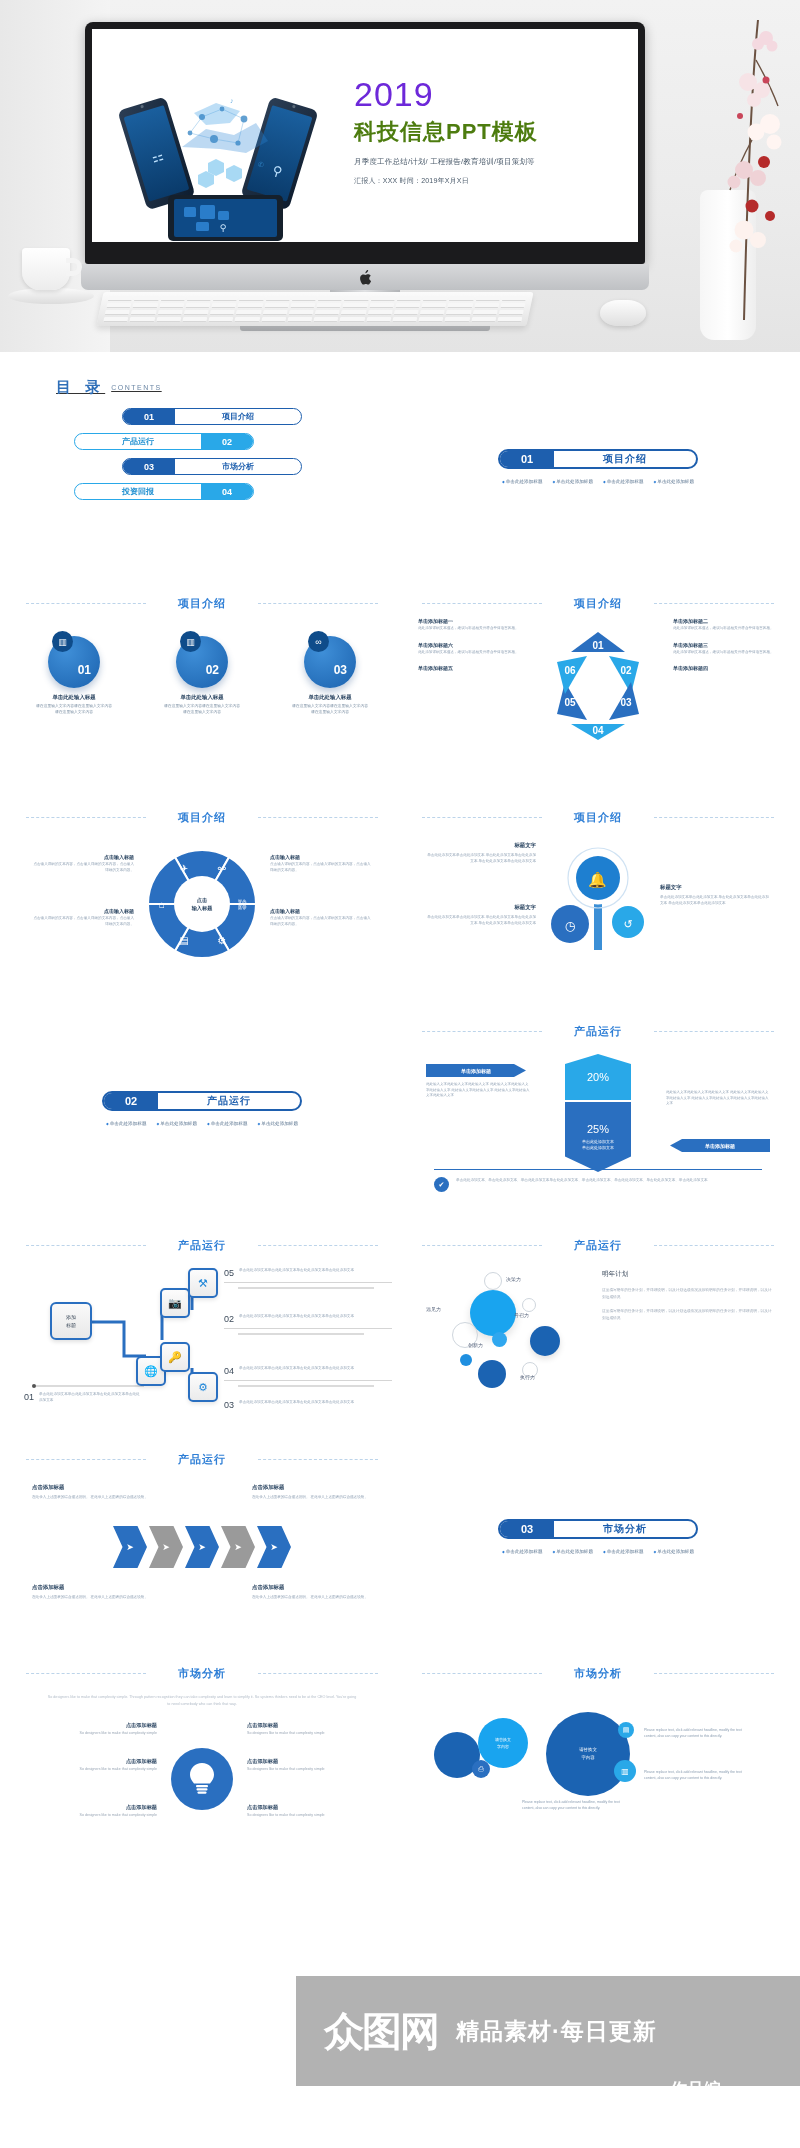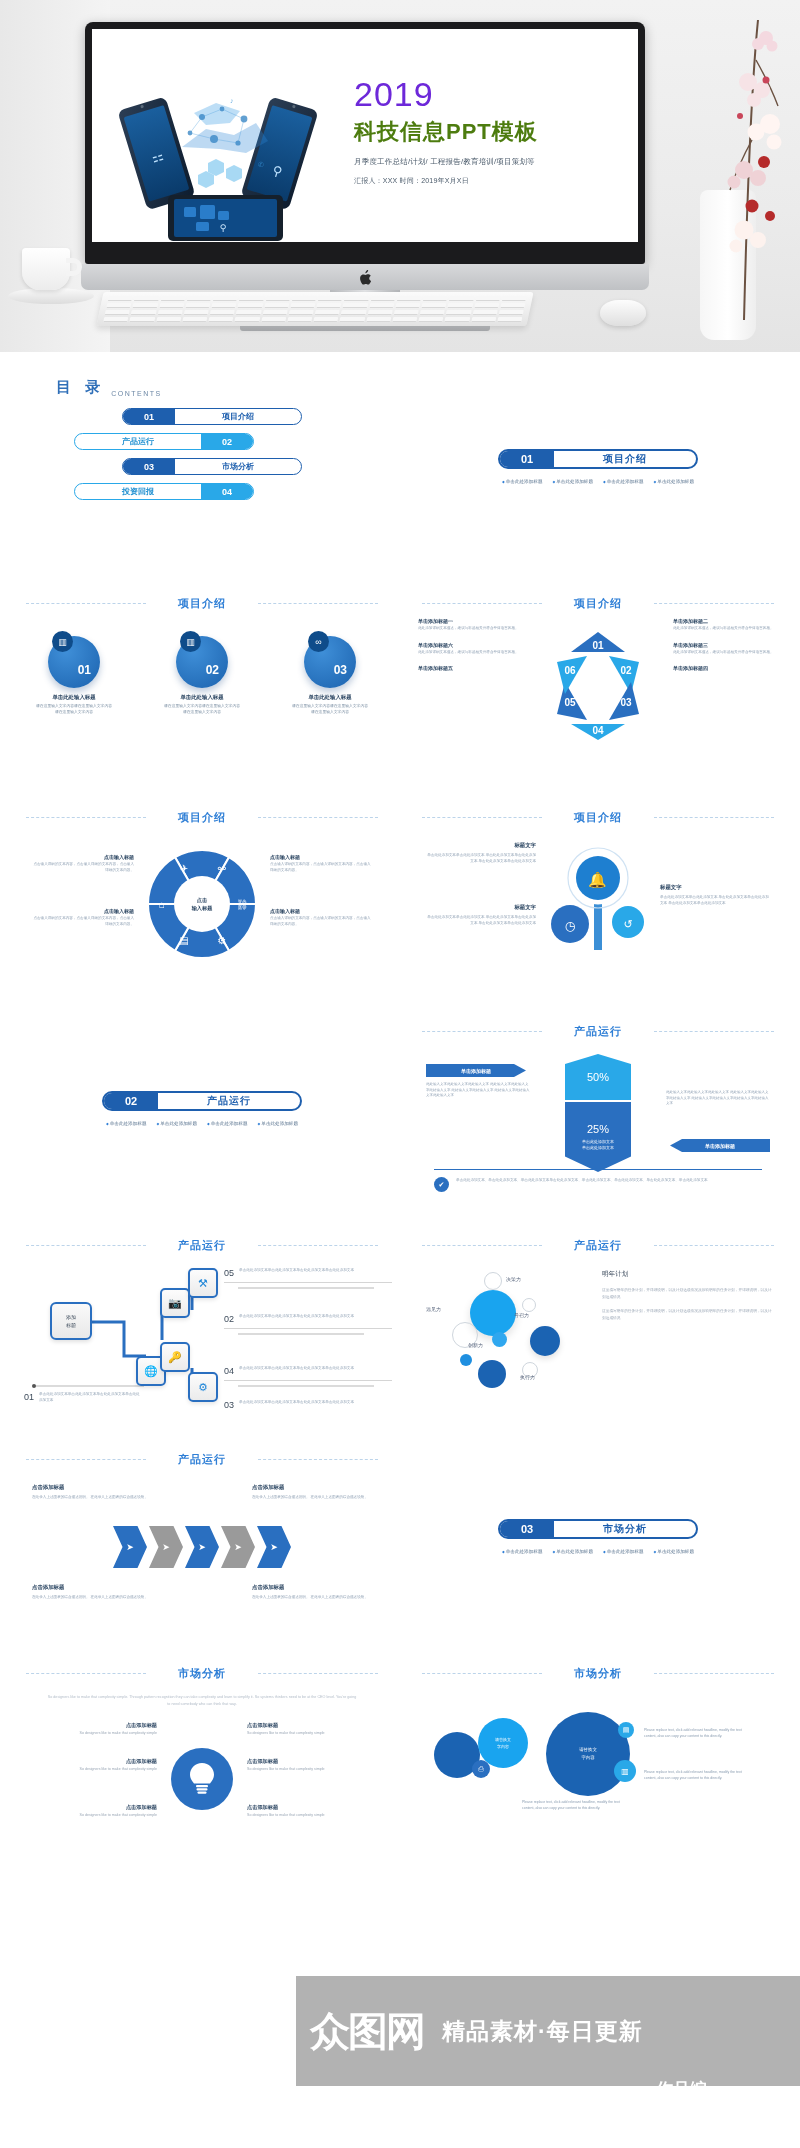--- a/index.html
+++ b/index.html
@@ -45,21 +45,21 @@
   
   .slides { position:relative; width:800px; }
   .srow { display:flex; justify-content:space-between; padding:0 12px; }
   .slide { width:380px; height:214px; background:#fff; position:relative; overflow:hidden; }
 
   .s-title { position:absolute; top:30px; left:0; width:100%; text-align:center; font-size:11px; color:#2f7fd6; font-weight:700; letter-spacing:1px; }
   .s-title::before, .s-title::after { content:""; position:absolute; top:7px; width:120px; border-top:1px dashed #bcd4ea; }
   .s-title::before { left:14px; } .s-title::after { right:14px; }
 
   
-  .toc-head { position:absolute; left:44px; top:26px; display:flex; align-items:flex-end; gap:6px; }
+  .toc-head { position:absolute; left:44px; top:26px; display:flex; align-items:center; gap:6px;text-decoration:underline; }
   .toc-head .cn { font-size:15px; font-weight:700; color:#2f6fb8; letter-spacing:5px; }
   .toc-head .en { font-size:7px; color:#6c87a5; letter-spacing:1.5px; }
   .toc-list { position:absolute; left:26px; top:56px; width:330px; }
   .toc-row { height:17px; margin-bottom:8px; position:relative; }
   .pill { position:absolute; height:17px; border-radius:9px; display:flex; align-items:center; }
   .pill.odd { left:84px; width:180px; border:1.4px solid #1e5fae; background:#fff; }
   .pill.even { left:36px; width:180px; border:1.4px solid #29a8e8; background:#fff; }
   .pill .num { width:52px; height:100%; border-radius:9px 0 0 9px; display:flex; align-items:center; justify-content:center; font-size:9px; font-weight:700; color:#fff; }
   .pill.odd .num { background:#1e5fae; }
   .pill.even .num { order:2; border-radius:0 9px 9px 0; background:#29a8e8; }
@@ -143,21 +143,21 @@
   .cal .p { font-size:3.6px; color:#8a9cb0; line-height:1.7; margin-top:3px; }
 
   
   .bulb { position:absolute; left:50%; top:112px; transform:translateX(-50%); width:62px; height:62px; border-radius:50%; background:#2a6fc0; display:flex; align-items:center; justify-content:center; }
   .eng-lead { position:absolute; left:34px; right:34px; top:58px; text-align:center; font-size:3.7px; color:#b2bcc8; line-height:1.9; }
   .bpt { position:absolute; width:135px; }
   .bpt .h { font-size:5.2px; font-weight:700; color:#2d4763; }
   .bpt .p { font-size:3.6px; color:#9aa6b5; margin-top:2px; }
 
   
-  .wm { position:absolute; left:296px; top:1976px; width:504px; height:110px; background:rgba(130,130,130,.62); display:flex; align-items:center; padding-left:14px; gap:10px; }
+  .wm { position:absolute; left:296px; top:1976px; width:504px; height:110px; background:rgba(130,130,130,.62); display:flex; align-items:center; padding-left:28px; gap:10px; }
   .wm-logo { display:flex; align-items:center; gap:0; }
   .wm-mark { font-size:40px; color:#fff; font-weight:700; letter-spacing:-2px; }
   .wm-txt { color:#fff; font-size:23px; font-weight:700; letter-spacing:1px;margin-left:8px; }
   .wm-code { position:absolute; left:222px; top:62px; color:#fff; font-size:17px; font-weight:700; }
 </style>
 </head>
 <body>
 
 <div class="page">
 
@@ -579,21 +579,21 @@
           <span>单击此处添加标题</span>
           <span>单击此处添加标题</span>
           <span>单击此处添加标题</span>
           <span>单击此处添加标题</span>
         </div>
       </div>
 
       <div class="slide">
         <div class="s-title">产品运行</div>
         <div class="hexbar">
-          <div class="hex-top">50%</div>
+          <div class="hex-top">20%</div>
           <div class="hex-bot">
             <span class="big">25%</span>
             <span class="sm">
               <span>单击此处添加文本</span><br>
               <span>单击此处添加文本</span>
             </span>
           </div>
         </div>
         <div class="tag l" style="top:70px;">单击添加标题</div>
         <div class="minip" style="left:18px; top:88px;">此处输入文字此处输入文字此处输入文字 此处输入文字此处输入文字此处输入文字 此处输入文字此处输入文字 此处输入文字此处输入文字此处输入文字</div>

